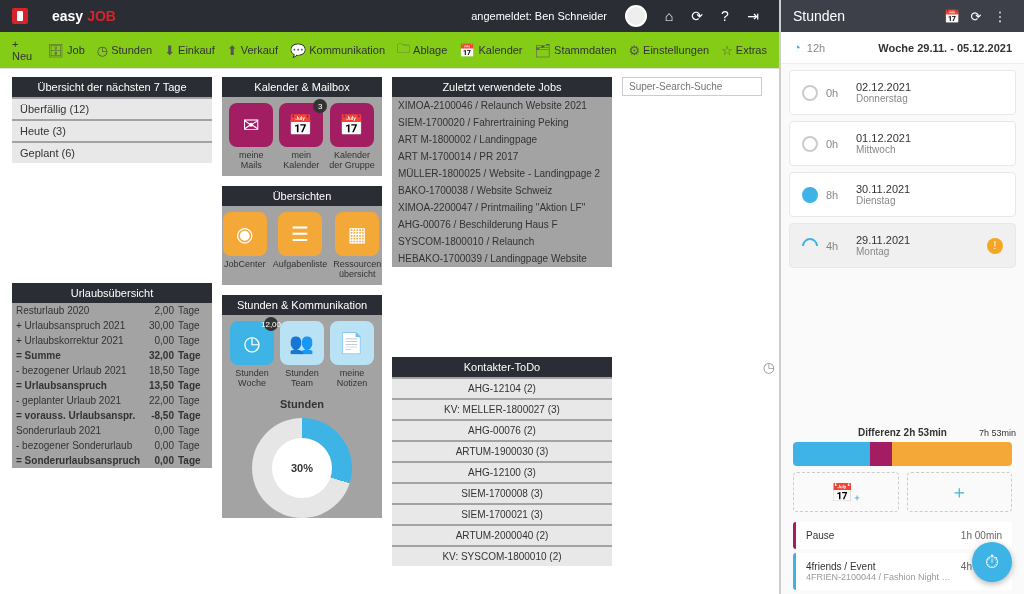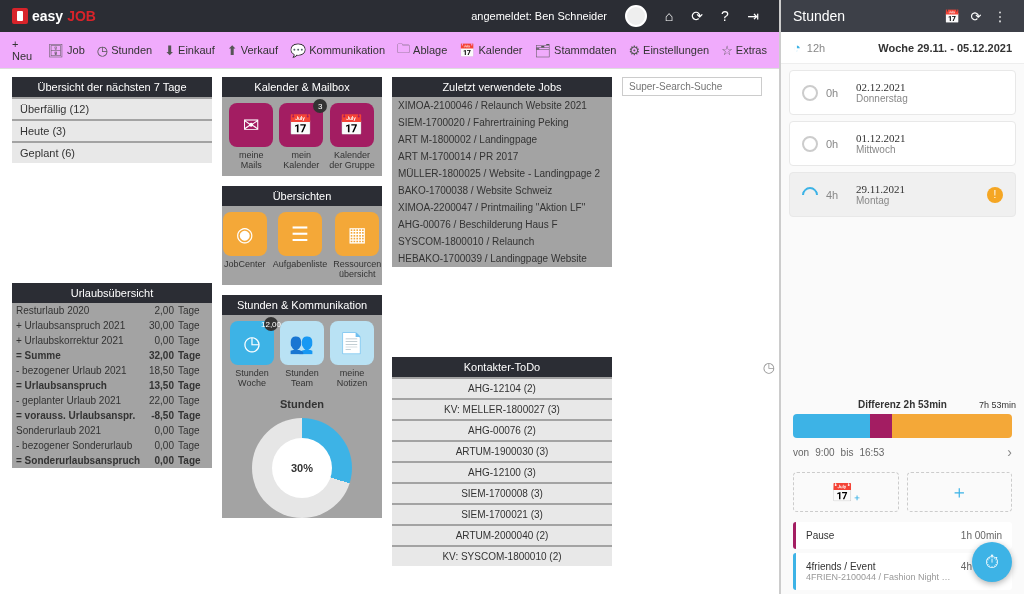--- a/index.html
+++ b/index.html
@@ -2,27 +2,27 @@
 <html><head>
 <meta charset="utf-8">
 <style>
 * { box-sizing: border-box; margin: 0; padding: 0; font-family: Arial, sans-serif; }
 body { background: #fff; display: flex; width: 1024px; height: 594px; overflow: hidden; font-size: 11px; color: #333; }
 .main { flex: 1; display: flex; flex-direction: column; border-right: 1px solid #ccc; }
 .topbar { background: #2b2d34; height: 32px; display: flex; align-items: center; padding: 0 12px; color: #fff; }
 .logo { display: flex; align-items: center; gap: 4px; font-weight: bold; font-size: 14px; }
 .logo .sq { width: 16px; height: 16px; background: #d8232a; border-radius: 2px; display: flex; align-items: center; justify-content: center; }
 .logo .sq::before { content: ""; width: 6px; height: 10px; background: #fff; border-radius: 1px; }
-.logo .e { color: #fff; }
+.logo .e { color: #fff; margin-left: 20px; }
 .logo .j { color: #d8232a; }
 .topspacer { flex: 1; }
 .topinfo { font-size: 11px; margin-right: 10px; }
 .avatar { width: 22px; height: 22px; border-radius: 50%; background: #eee; margin: 0 8px; border: 2px solid #fff; }
 .topicon { width: 28px; text-align: center; font-size: 14px; cursor: pointer; }
-.menubar { background: #f0abfc; border-bottom: 1px solid #ddd; display: flex; align-items: center; padding: 6px 12px; gap: 12px; font-size: 11px; }
+.menubar { background: #84cc16; border-bottom: 1px solid #ddd; display: flex; align-items: center; padding: 6px 12px; gap: 12px; font-size: 11px; }
 .menuitem { display: flex; align-items: center; gap: 3px; cursor: pointer; }
 .menuitem .mi { font-size: 13px; color: #555; }
 .dash { flex: 1; padding: 8px 12px; display: grid; grid-template-columns: 200px 160px 220px 140px; gap: 10px; align-content: start; overflow: hidden; position: relative; }
 .panel { background: #a3a3a3; }
 .phead { background: #2b2d34; color: #fff; font-size: 11px; text-align: center; padding: 4px; }
 .plist .row { background: #e8e8e8; padding: 4px 8px; margin-top: 2px; font-size: 11px; cursor: pointer; }
 .icongrid { display: flex; gap: 6px; padding: 6px 0; justify-content: center; }
 .bigicon { text-align: center; font-size: 9px; cursor: pointer; position: relative; }
 .bigicon .box { width: 44px; height: 44px; border-radius: 8px; margin: 0 auto 3px; display: flex; align-items: center; justify-content: center; font-size: 20px; color: #fff; position: relative; }
 .badge { position: absolute; top: -4px; right: -4px; background: #333; color: #fff; border-radius: 50%; width: 14px; height: 14px; font-size: 8px; display: flex; align-items: center; justify-content: center; }
@@ -59,21 +59,21 @@
 .weekbar .wh { color: #888; font-size: 11px; }
 .weekbar .wr { flex: 1; text-align: right; font-size: 11px; font-weight: bold; }
 .daylist { flex: 1; overflow: auto; padding: 6px 8px; }
 .daycard { background: #fff; border: 1px solid #e8e8e8; border-radius: 4px; padding: 10px 12px; margin-bottom: 6px; display: flex; align-items: center; cursor: pointer; }
 .daycard.sel { background: #f0f0f0; }
 .daycard .circ { width: 16px; height: 16px; border: 2px solid #ccc; border-radius: 50%; margin-right: 8px; }
 .daycard .circ.blue { border-color: #3db3e6; }
 .daycard .circ.half { border-color: #3db3e6; border-right-color: transparent; border-bottom-color: transparent; transform: rotate(45deg); background: transparent; }
 .daycard .hrs { color: #888; font-size: 11px; width: 30px; }
 .daycard .dd { flex: 1; font-size: 11px; }
-.daycard .dd .date { font-size: 11px; font-family: Liberation Serif, serif; }
+.daycard .dd .date { font-size: 11px; }
 .daycard .dd .dow { color: #888; font-size: 10px; }
 .daycard .warn { width: 16px; height: 16px; background: #f5a623; border-radius: 50%; color: #fff; font-size: 10px; text-align: center; line-height: 16px; }
 .detail { padding: 0 12px; }
 .diff { text-align: center; font-size: 10px; font-weight: bold; padding: 4px 0; }
 .bar { height: 24px; border-radius: 4px; background: linear-gradient(90deg, #3db3e6 0 35%, #a31d62 35% 45%, #f4a838 45% 100%); margin: 0 0; position: relative; }
 .bar .total { position: absolute; right: -4px; top: -14px; font-size: 9px; }
 .timerow { display: flex; align-items: center; font-size: 10px; color: #666; padding: 6px 0; gap: 6px; }
 .timerow .tr { flex: 1; }
 .timerow .chev { font-size: 14px; color: #888; cursor: pointer; }
 .addrow { display: flex; gap: 8px; padding: 6px 0; }
@@ -347,43 +347,43 @@
           </div>
         </div>
         <div class="daycard">
           <div class="circ"></div>
           <div class="hrs">0h</div>
           <div class="dd">
             <div class="date">01.12.2021</div>
             <div class="dow">Mittwoch</div>
           </div>
         </div>
+        <div class="daycard">
+          <div class="circ blue"></div>
+          <div class="hrs">8h</div>
+          <div class="dd">
+            <div class="date">30.11.2021</div>
+            <div class="dow">Dienstag</div>
+          </div>
+        </div>
         <div class="daycard sel">
           <div class="circ half"></div>
           <div class="hrs">4h</div>
           <div class="dd">
             <div class="date">29.11.2021</div>
             <div class="dow">Montag</div>
           </div>
           <div class="warn">!</div>
         </div>
       </div>
     <div class="detail">
       <div class="diff">Differenz 2h 53min</div>
       <div class="bar">
           <span class="total">7h 53min</span>
         </div>
-      <div class="timerow">
-        <span>von</span>
-        <span>9:00</span>
-        <span>bis</span>
-        <span>16:53</span>
-        <span class="tr"></span>
-        <span class="chev">›</span>
-      </div>
       <div class="addrow">
         <div class="addbtn">📅₊</div>
         <div class="addbtn">＋</div>
       </div>
       <div id="entries">
           <div class="entry ">
             <div class="einfo">
               <div class="elabel">Pause</div>
             </div>
             <div class="etime">1h 00min</div>

